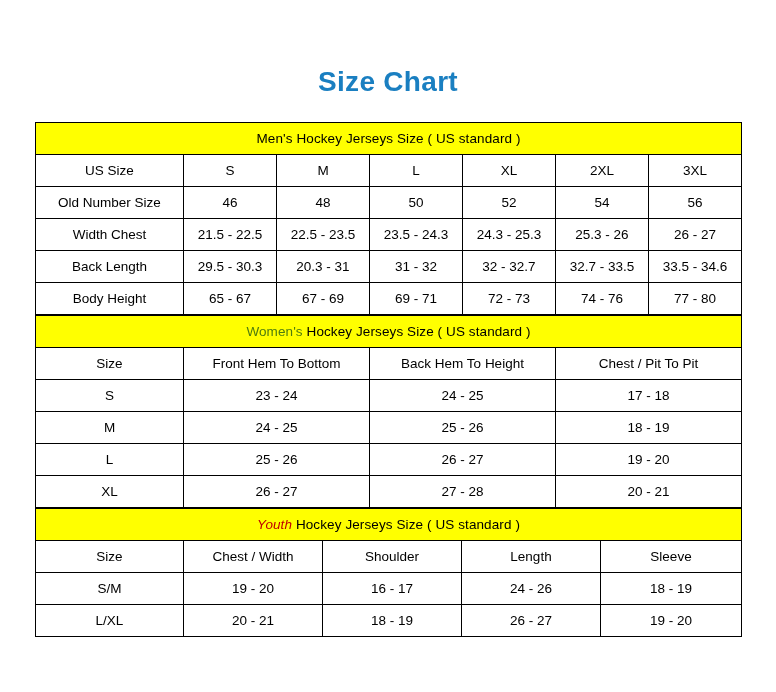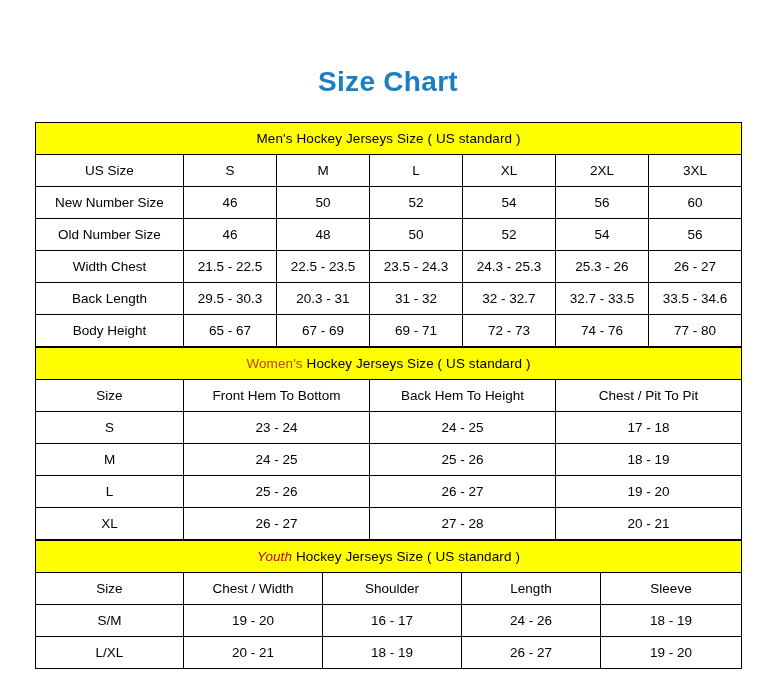--- a/index.html
+++ b/index.html
@@ -53,21 +53,21 @@
     background: #ffffff;
   }
   .banner td {
     background: #ffff00 !important;
     font-weight: bold;
     font-size: 15px;
     height: 30px;
     letter-spacing: 0.1px;
   }
   .banner .accent-men { color: #000000; }
-  .banner .accent-women { color: #c2410c; }
+  .banner .accent-women { color: #4d7c0f; }
   .banner .accent-youth { color: #c00000; font-style: italic; }
   .hdr td {
     font-weight: bold;
   }
   .rowlabel {
     font-weight: normal;
   }
   .bold-cell {
     font-weight: bold;
   }
@@ -96,29 +96,20 @@
           <td colspan="7"><span class="accent-men">Men's</span><span> Hockey Jerseys Size ( US standard )</span></td>
         </tr>
         <tr class="hdr">
           <td>US Size</td>
           <td>S</td>
           <td>M</td>
           <td>L</td>
           <td>XL</td>
           <td>2XL</td>
           <td>3XL</td>
-        </tr>
-        <tr>
-          <td class="rowlabel">New Number Size</td>
-          <td>46</td>
-          <td>50</td>
-          <td>52</td>
-          <td>54</td>
-          <td>56</td>
-          <td>60</td>
         </tr>
         <tr>
           <td class="rowlabel">Old Number Size</td>
           <td>46</td>
           <td>48</td>
           <td>50</td>
           <td>52</td>
           <td>54</td>
           <td>56</td>
         </tr>

